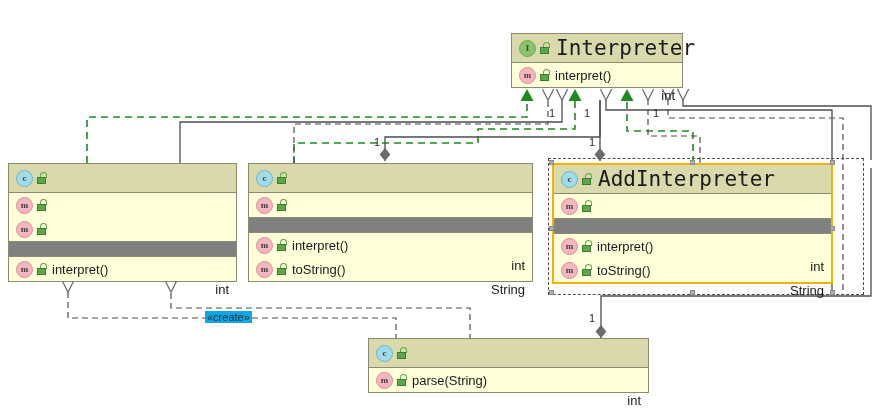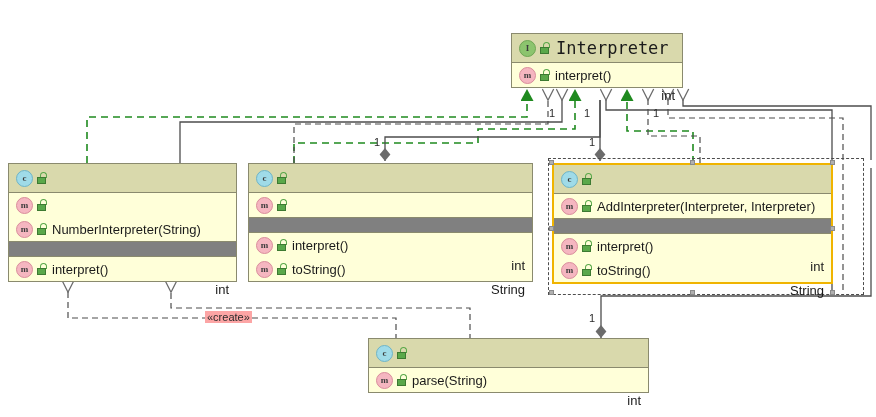--- a/index.html
+++ b/index.html
@@ -47,21 +47,21 @@
     border-bottom: 1px solid #8a8a6e;
     height: 29px;
     display: flex;
     align-items: center;
     padding: 0 7px;
     box-sizing: border-box;
     white-space: nowrap;
   }
   .uml-title {
     font-family: "DejaVu Sans Mono", monospace;
-    font-size: 17px;
+    font-size: 21px;
     color: #1a1a1a;
     letter-spacing: 0px;
     margin-left: 5px;
   }
 
   .uml-section {
     padding: 0;
   }
   .uml-sep {
     background: #808080;
@@ -161,21 +161,21 @@
     color: #2b2b2b;
     background: transparent;
     z-index: 6;
     white-space: nowrap;
   }
   .stereotype {
     position: absolute;
     font-family: "Liberation Sans", sans-serif;
     font-size: 11px;
     color: #2b2b2b;
-    background: #fca5a5;
+    background: #0ea5e9;
     padding: 0 2px;
     z-index: 6;
     white-space: nowrap;
   }
 </style>
 </head>
 <body>
 
 <div id="canvas">
 
@@ -278,21 +278,20 @@
             <i class="body"></i>
           </span>
         <span class="rtype"></span>
       </div>
       <div class="uml-row">
         <span class="ico ico-circle ico-method">m</span>
         <span class="ico ico-lock">
             <i class="shackle"></i>
             <i class="body"></i>
           </span>
-        <span class="rlabel">NumberInterpreter(String)</span>
         <span class="rtype"></span>
       </div>
     </div>
     <div class="uml-sep"></div>
     <div class="uml-section" style="border-top:none;">
       <div class="uml-row">
         <span class="ico ico-circle ico-method">m</span>
         <span class="ico ico-lock">
             <i class="shackle"></i>
             <i class="body"></i>
@@ -344,29 +343,29 @@
     </div>
   </div>
 
   <div class="uml-box selected" style="left:552px; top:163px; width:281px;">
     <div class="uml-header">
       <span class="ico ico-circle ico-class">c</span>
       <span class="ico ico-lock">
           <i class="shackle"></i>
           <i class="body"></i>
         </span>
+      <span class="uml-title">AddInterpreter</span>
     </div>
     <div class="uml-section">
       <div class="uml-row">
         <span class="ico ico-circle ico-method">m</span>
         <span class="ico ico-lock">
             <i class="shackle"></i>
             <i class="body"></i>
           </span>
-        <span class="rlabel">AddInterpreter(Interpreter, Interpreter)</span>
         <span class="rtype"></span>
       </div>
     </div>
     <div class="uml-sep"></div>
     <div class="uml-section" style="border-top:none;">
       <div class="uml-row">
         <span class="ico ico-circle ico-method">m</span>
         <span class="ico ico-lock">
             <i class="shackle"></i>
             <i class="body"></i>

